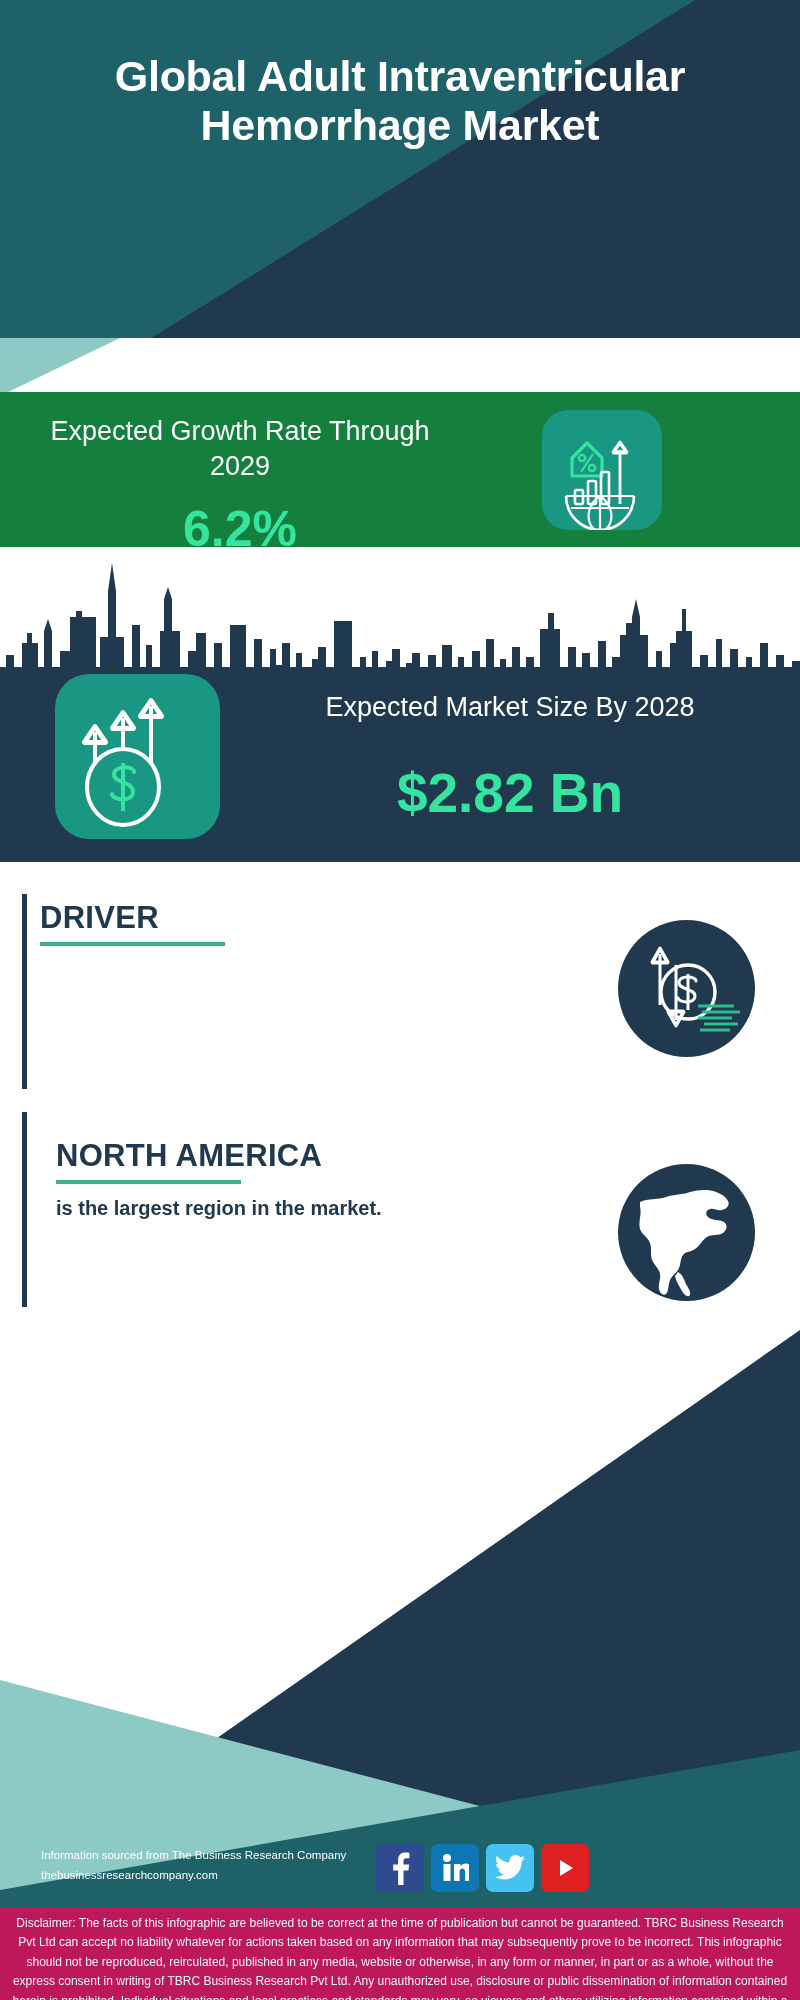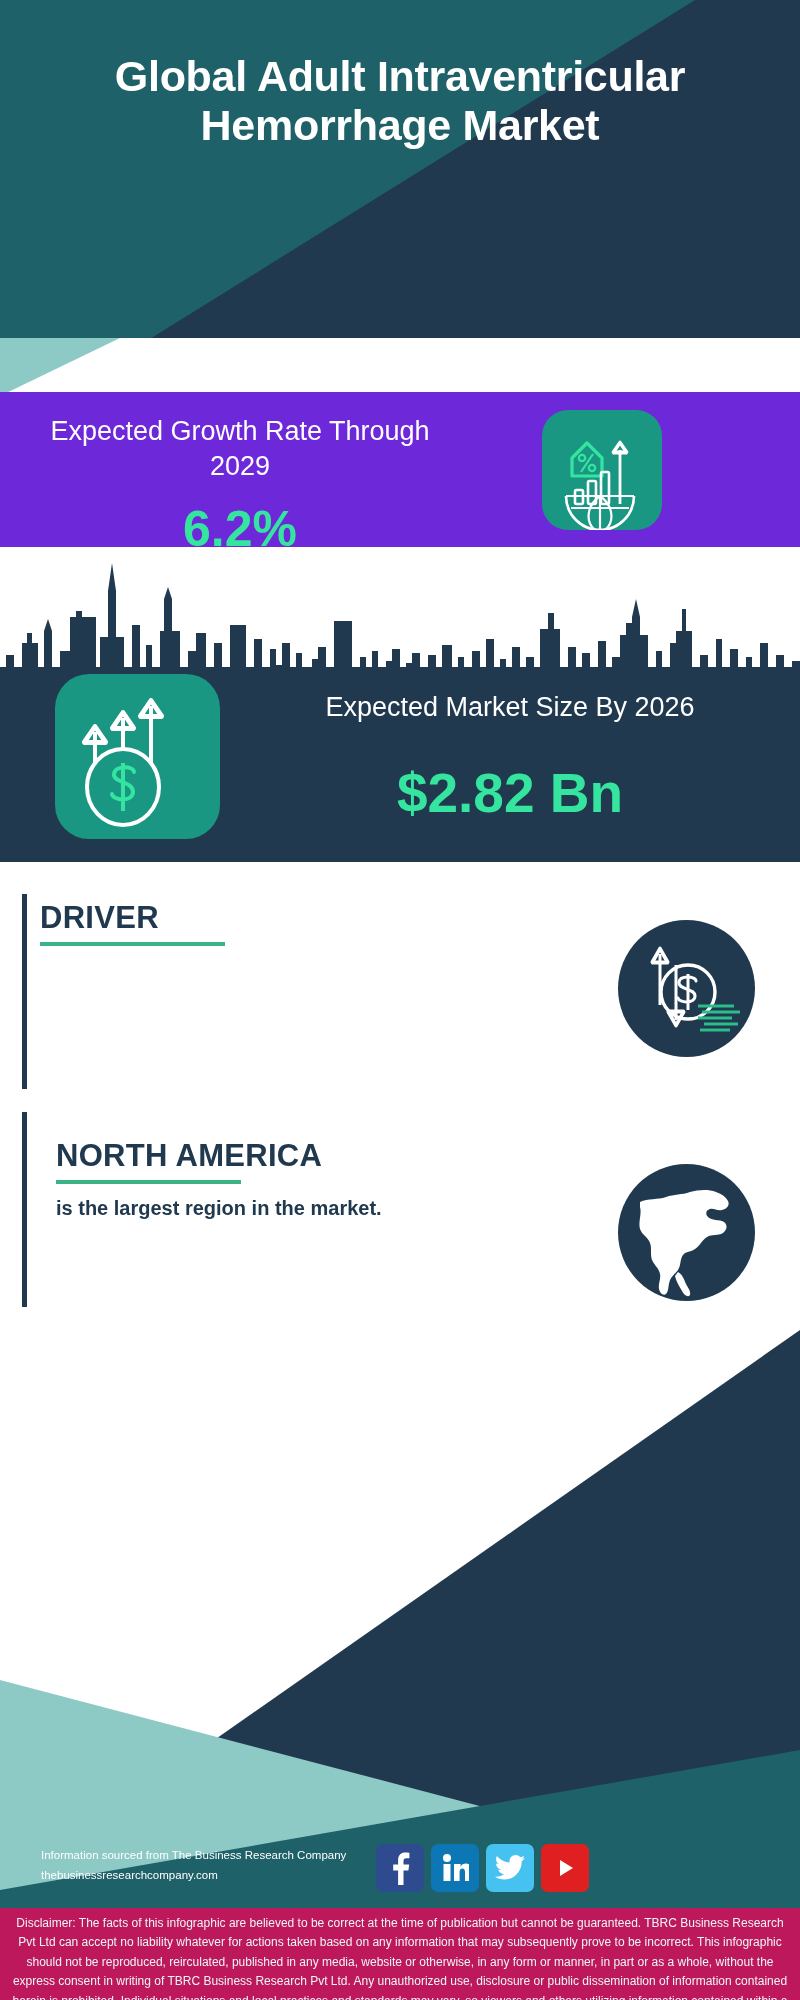--- a/index.html
+++ b/index.html
@@ -38,21 +38,21 @@
   }
   .band-wedge {
     position:absolute; left:0; top:338px; width:125px; height:62px;
     background:#8ecac5;
     clip-path:polygon(0 0, 120px 0, 0 58px);
   }
 
   
   .growth {
     position:absolute; left:0; top:392px; width:800px; height:155px;
-    background:#6d28d9;
+    background:#15803d;
   }
   .growth-text {
     position:absolute; left:30px; top:22px; width:420px;
     text-align:center; color:#ffffff;
     font-size:27px; line-height:1.28;
   }
   .growth-value {
     position:absolute; left:30px; top:112px; width:420px;
     text-align:center; color:#34e49f;
     font-size:50px; font-weight:bold; line-height:1;
@@ -217,21 +217,21 @@
       <path d="M68 120 L68 44 M68 38 L57 54 L79 54 Z" fill="none" stroke="#ffffff" stroke-width="4" stroke-linejoin="round"></path>
       <path d="M68 39 L57.5 55 L78.5 55 Z" fill="none" stroke="#ffffff" stroke-width="4" stroke-linejoin="round"></path>
       <path d="M96 118 L96 32 M96 26 L85 42 L107 42 Z" fill="none" stroke="#ffffff" stroke-width="4" stroke-linejoin="round"></path>
       <path d="M96 27 L85.5 43 L106.5 43 Z" fill="none" stroke="#ffffff" stroke-width="4" stroke-linejoin="round"></path>
 
       <ellipse cx="68" cy="113" rx="36" ry="38" fill="#1a9783" stroke="#ffffff" stroke-width="4"></ellipse>
       <path d="M68 89 L68 137" stroke="#34e49f" stroke-width="4"></path>
       <path d="M79 98 C79 92 60 91 59 100 C58 109 78 107 78 118 C78 128 58 127 57 120" fill="none" stroke="#34e49f" stroke-width="4" stroke-linecap="round"></path>
     </svg>
   </div>
-  <div class="market-text">Expected Market Size By 2026</div>
+  <div class="market-text">Expected Market Size By 2028</div>
   <div class="market-value">$2.82 Bn</div>
 
   <div class="content">
 
     <div class="rule" style="left:22px; top:32px; height:195px;"></div>
     <div style="position:absolute; left:40px; top:40px; width:360px;">
       <div class="blk-title">DRIVER</div>
       <div class="blk-underline"></div>
     </div>
     <div class="circle-icon" style="left:618px; top:58px;">

